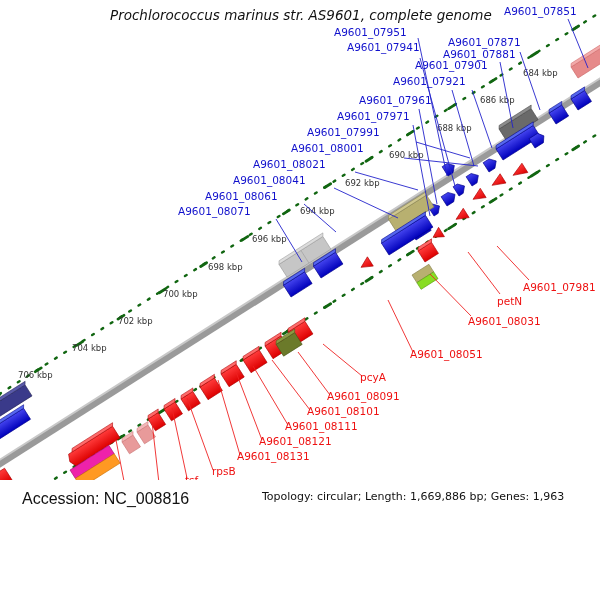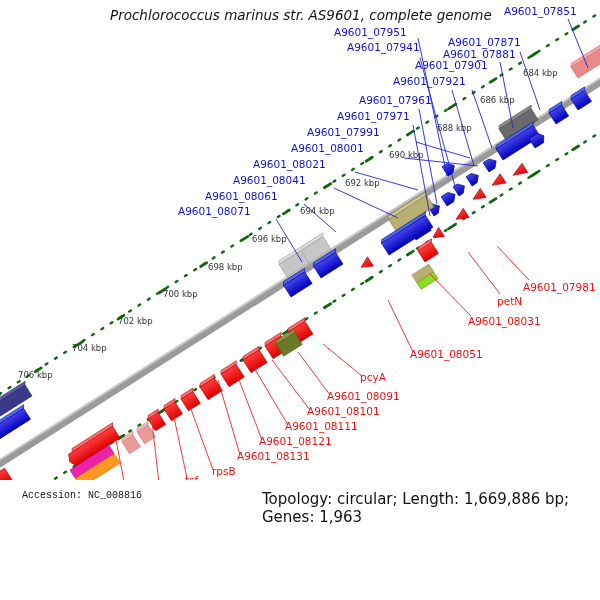--- a/index.html
+++ b/index.html
@@ -30,26 +30,26 @@
   }
   .lead-blue{stroke:#2222cc;stroke-width:0.9;fill:none;}
   .lead-red{stroke:#ee2222;stroke-width:0.9;fill:none;}
 
   .footer{
     position:absolute;left:0;bottom:0;width:600px;height:38px;
     background:#ffffff;
   }
   .footer .acc{
     position:absolute;left:22px;top:10px;
-    font-size:10px;color:#111;
-    font-family:Liberation Mono, monospace;
+    font-size:16px;color:#111;
+    font-family:Liberation Sans, sans-serif;
   }
   .footer .topo{
     position:absolute;left:262px;top:10px;
-    font-size:15px;color:#111;
+    font-size:11px;color:#111;
     font-family:"DejaVu Sans","Liberation Sans",sans-serif;
   }
 </style>
 </head>
 <body>
 
 <div id="stage">
 
 <svg viewBox="0 0 600 600" xmlns="http://www.w3.org/2000/svg">
 

